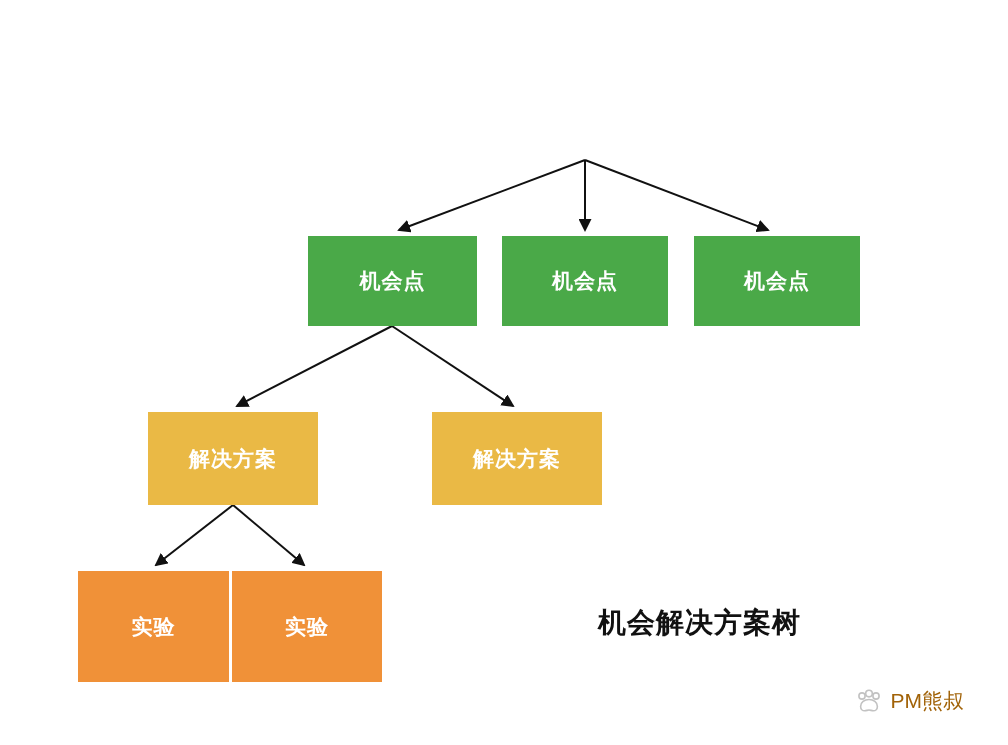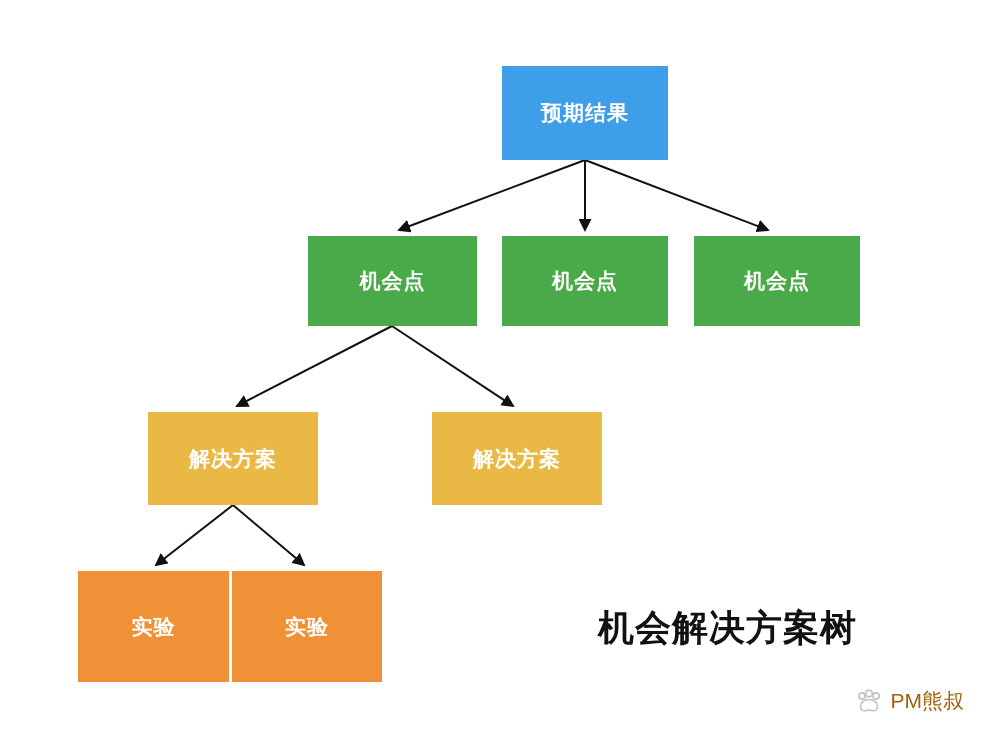--- a/index.html
+++ b/index.html
@@ -41,21 +41,21 @@
   .node-opp3        { left: 694px; top: 236px; width: 166px; height: 90px; }
   .node-sol1        { left: 148px; top: 412px; width: 170px; height: 93px; }
   .node-sol2        { left: 432px; top: 412px; width: 170px; height: 93px; }
   .node-exp1        { left: 78px;  top: 571px; width: 151px; height: 111px; }
   .node-exp2        { left: 232px; top: 571px; width: 150px; height: 111px; }
   .diagram-title {
     position: absolute;
     left: 598px;
     top: 604px;
     width: 300px;
-    font-size: 36px;
+    font-size: 28px;
     font-weight: 800;
     color: #111111;
     letter-spacing: 1px;
     white-space: nowrap;
   }
   .watermark {
     position: absolute;
     right: 44px;
     top: 687px;
     display: flex;
@@ -83,23 +83,20 @@
       <line x1="585" y1="160" x2="399" y2="230" marker-end="url(#arrow)"></line>
       <line x1="585" y1="160" x2="585" y2="230" marker-end="url(#arrow)"></line>
       <line x1="585" y1="160" x2="768" y2="230" marker-end="url(#arrow)"></line>
       <line x1="392" y1="326" x2="237" y2="406" marker-end="url(#arrow)"></line>
       <line x1="392" y1="326" x2="513" y2="406" marker-end="url(#arrow)"></line>
       <line x1="233" y1="505" x2="156" y2="565" marker-end="url(#arrow)"></line>
       <line x1="233" y1="505" x2="304" y2="565" marker-end="url(#arrow)"></line>
     </g>
   </svg>
 
-  <div class="node node-outcome" style="background: rgb(63, 158, 232);">
-    <span>预期结果</span>
-  </div>
 
   <div class="node node-opp1" style="background: rgb(74, 169, 72);">
     <span>机会点</span>
   </div>
 
   <div class="node node-opp2" style="background: rgb(74, 169, 72);">
     <span>机会点</span>
   </div>
 
   <div class="node node-opp3" style="background: rgb(74, 169, 72);">

